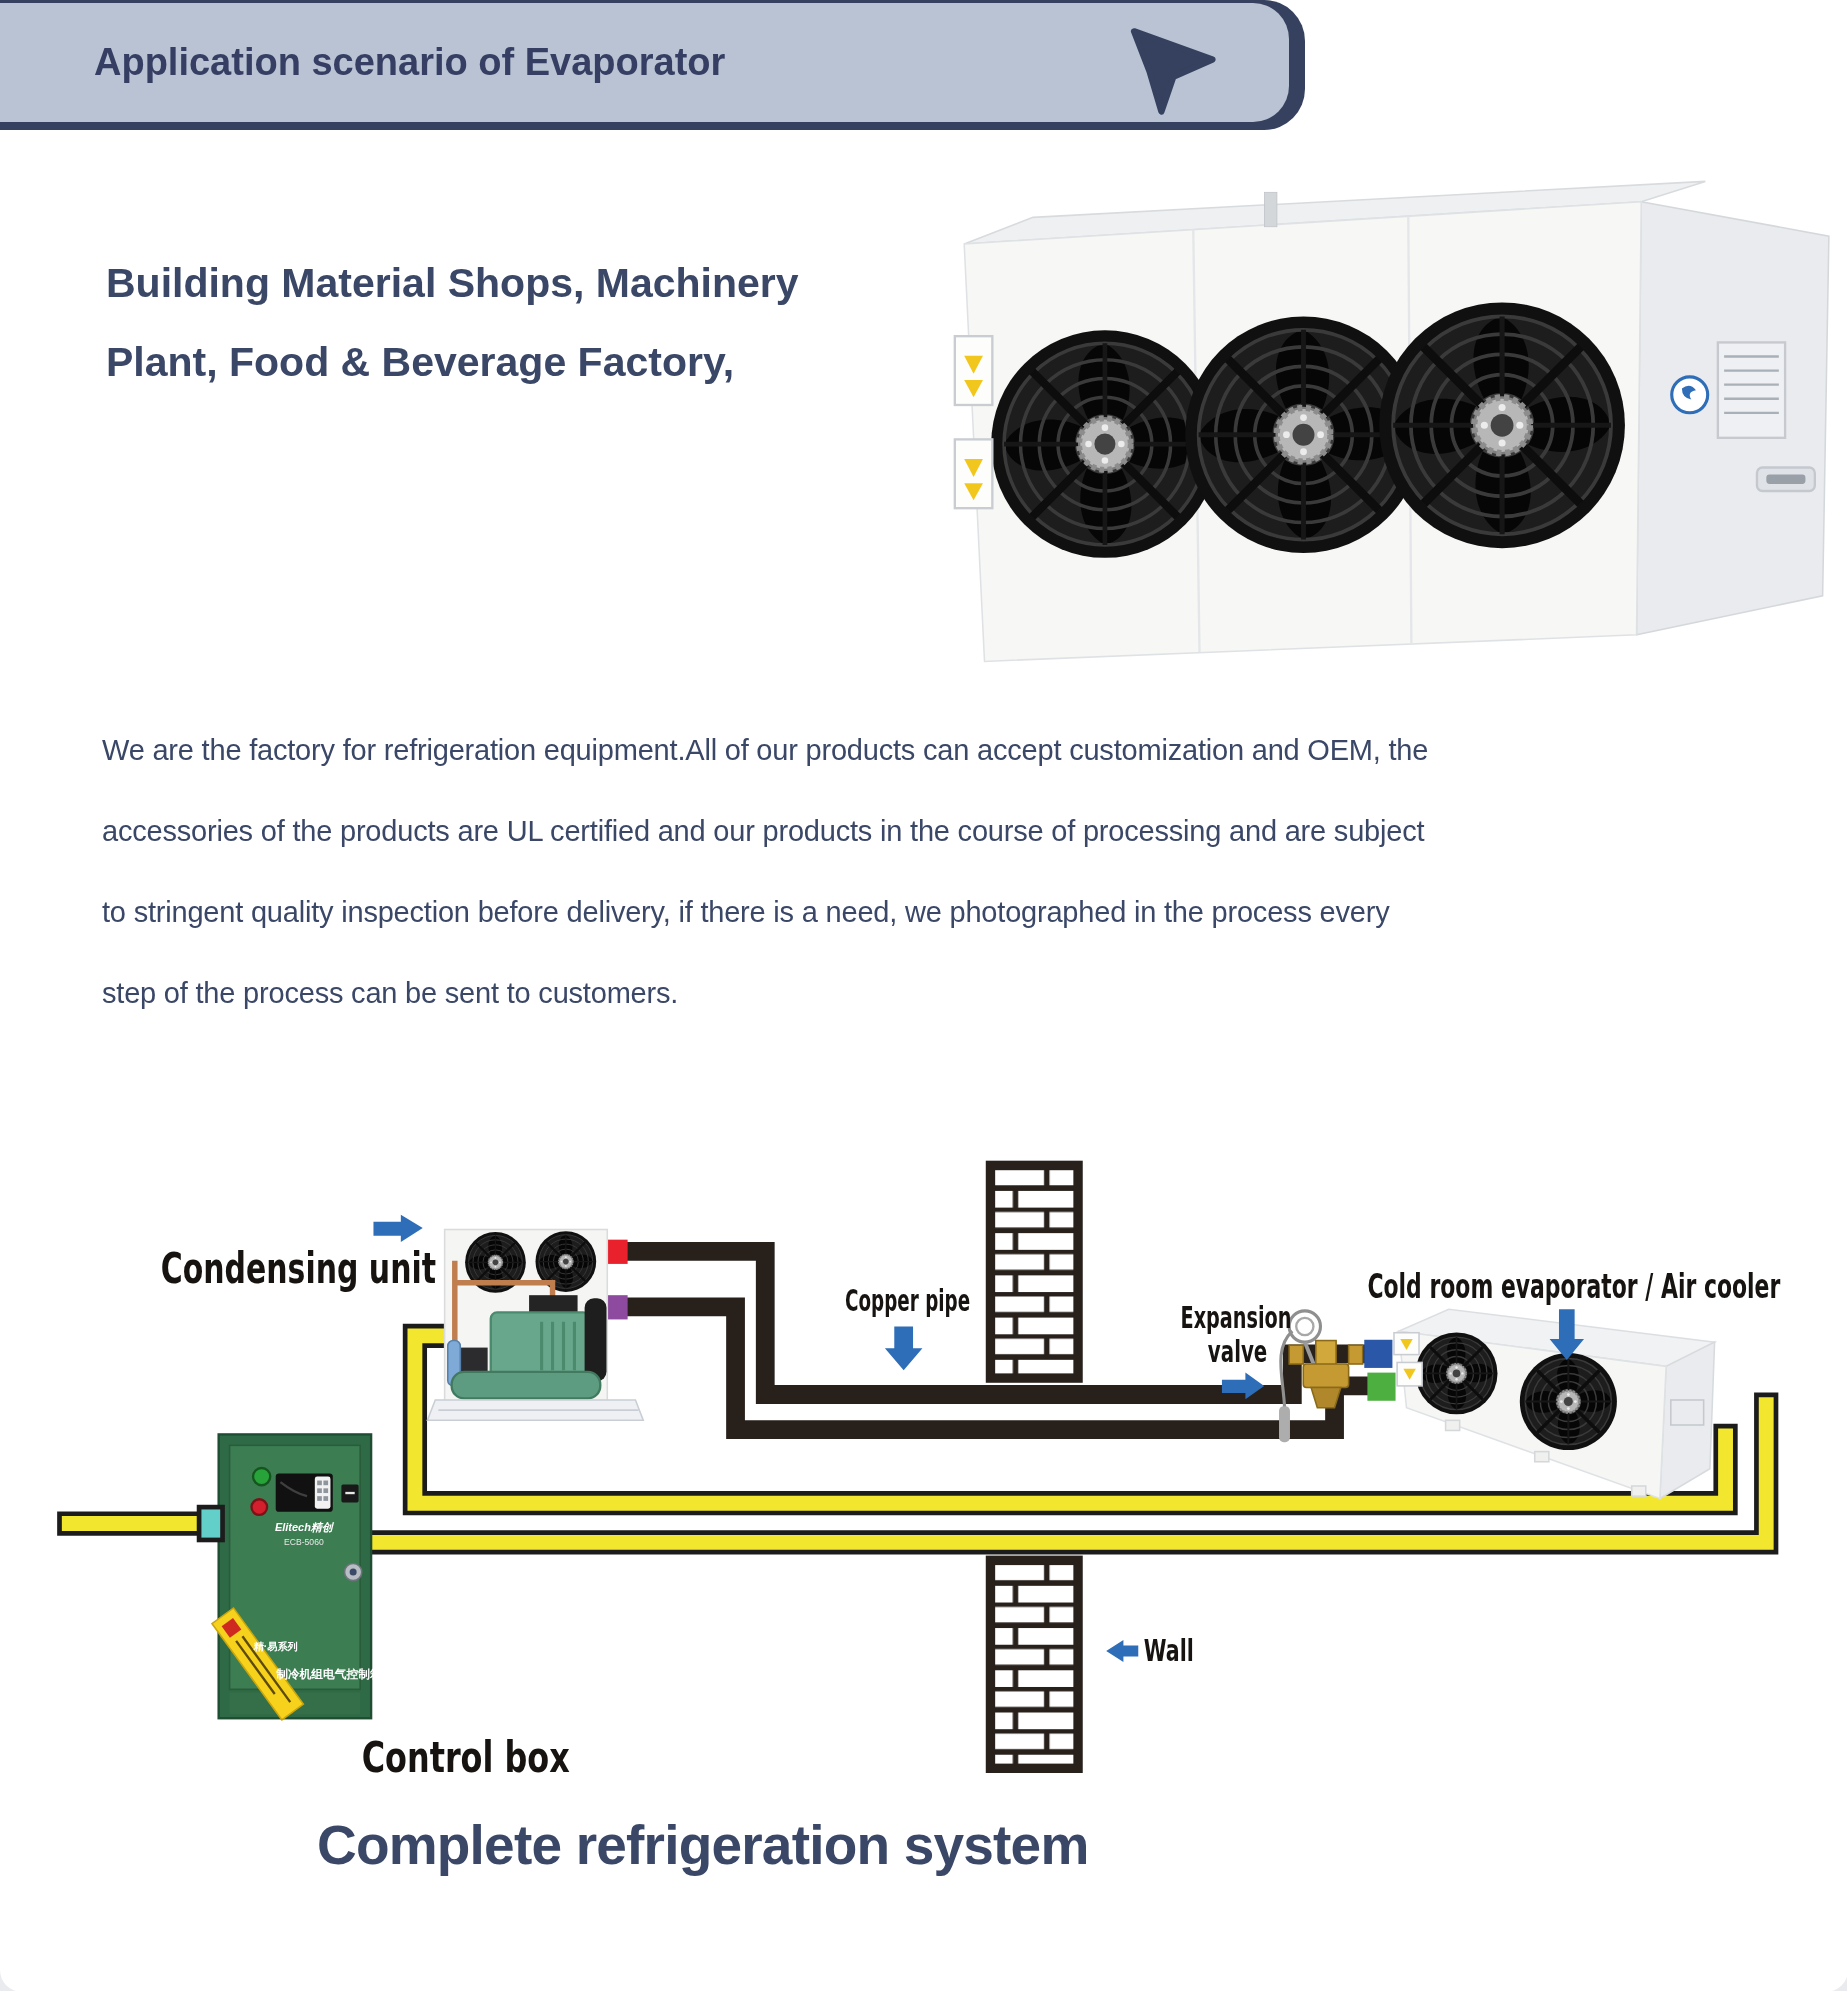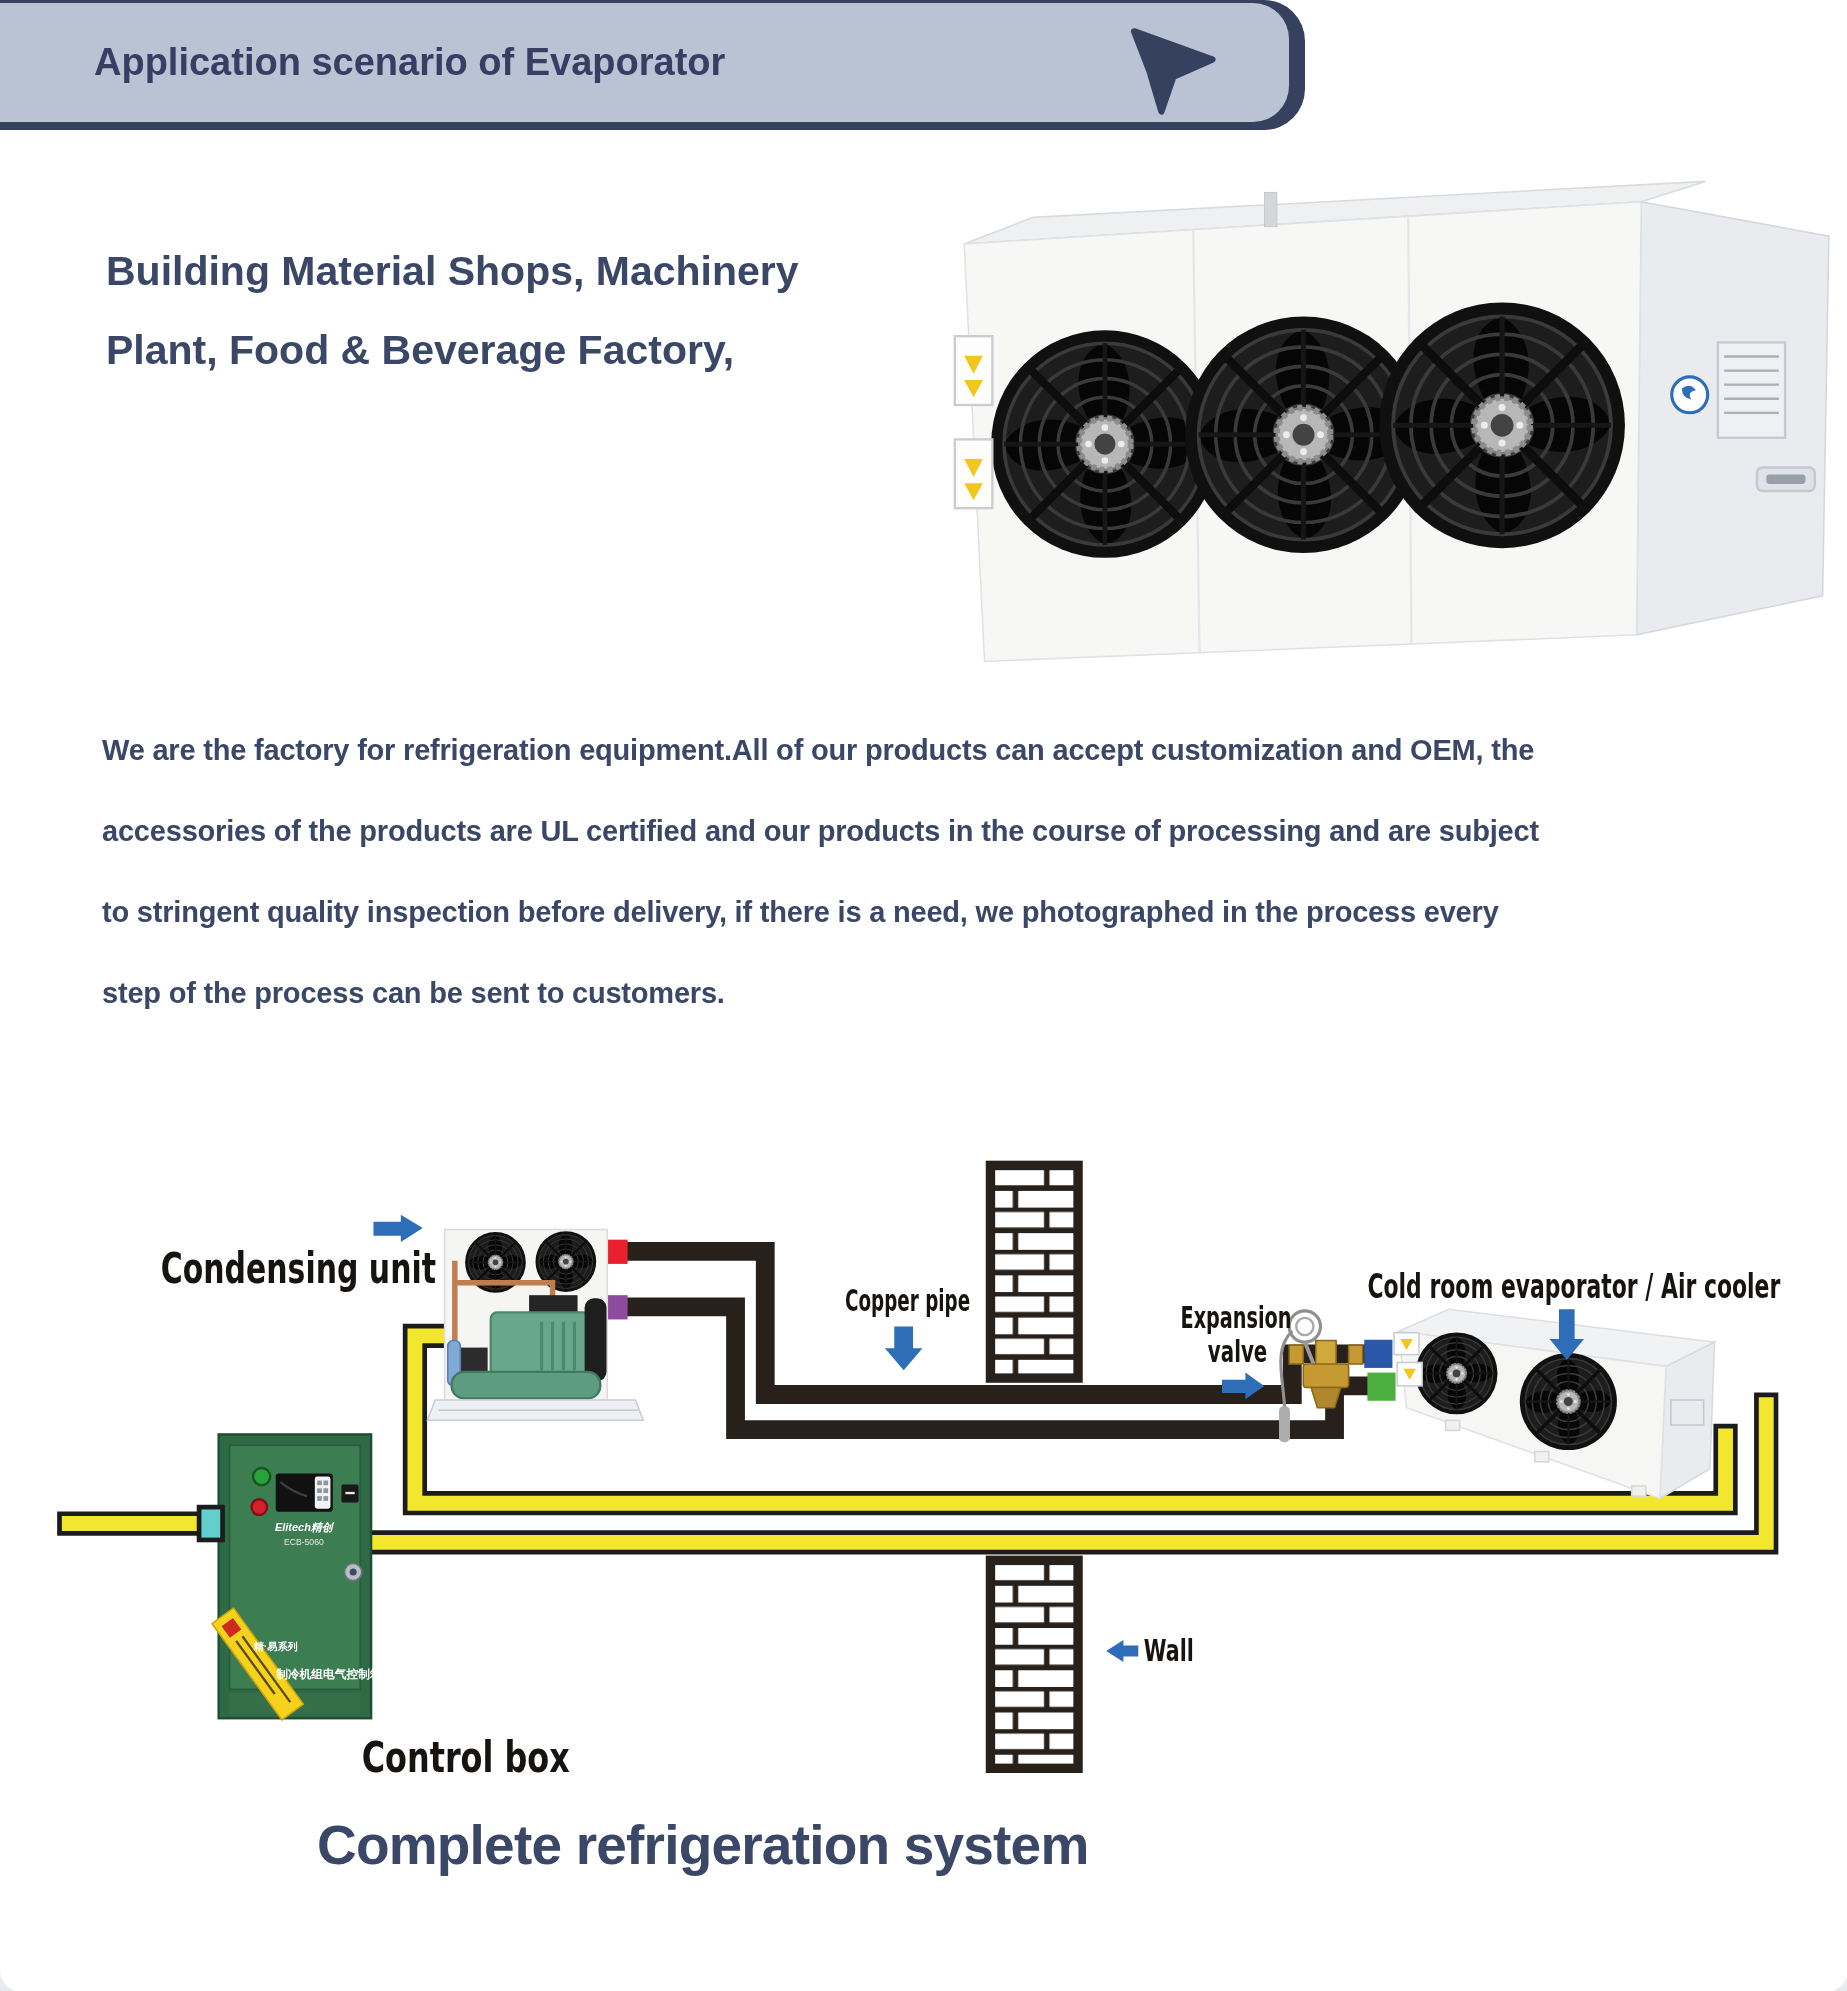--- a/index.html
+++ b/index.html
@@ -7,24 +7,24 @@
         border-radius:0 0 22px 22px;font-family:"Liberation Sans","DejaVu Sans",sans-serif;}
   
   .banner-shadow{position:absolute;left:0;top:0;width:1305px;height:130px;background:#36415f;
                  border-radius:0 41px 41px 0;}
   .banner{position:absolute;left:0;top:3.1px;width:1289px;height:119px;background:#b9c3d3;
           border-radius:0 36px 36px 0;}
   .banner h1{position:absolute;left:94px;top:0;margin:0;line-height:119px;font-size:38px;
              font-weight:bold;color:#363f63;letter-spacing:0;}
   .cursor-icon{position:absolute;left:1125px;top:22px;width:91px;height:91px;}
   
-  .headline{position:absolute;left:106px;top:232px;color:#3a4767;font-weight:bold;font-size:41px;}
+  .headline{position:absolute;left:106px;top:244px;color:#3a4767;font-weight:bold;font-size:41px;}
   .headline div{height:79px;line-height:79px;white-space:nowrap;}
   
-  .paragraph{position:absolute;left:102px;top:710px;color:#3a4767;font-weight:bold;font-size:29px;
+  .paragraph{position:absolute;left:102px;top:710px;color:#3a4767;font-weight:normal;font-size:29px;
              letter-spacing:-0.2px;}
   .paragraph div{height:81px;line-height:81px;white-space:nowrap;}
   
   .product-svg{position:absolute;left:931px;top:172px;width:917px;height:516px;}
   .diagram-svg{position:absolute;left:0;top:1095px;width:1848px;height:782px;}
   
   .footer-title{position:absolute;left:50%;transform:translateX(-50%);top:1813px;width:1252px;
                 text-align:left;font-size:55px;font-weight:bold;color:#3a4767;letter-spacing:-0.8px;
                 white-space:nowrap;margin-left:19px;}
   .dlabel{font-family:"DejaVu Sans","Liberation Sans",sans-serif;font-weight:bold;fill:#161311;}

